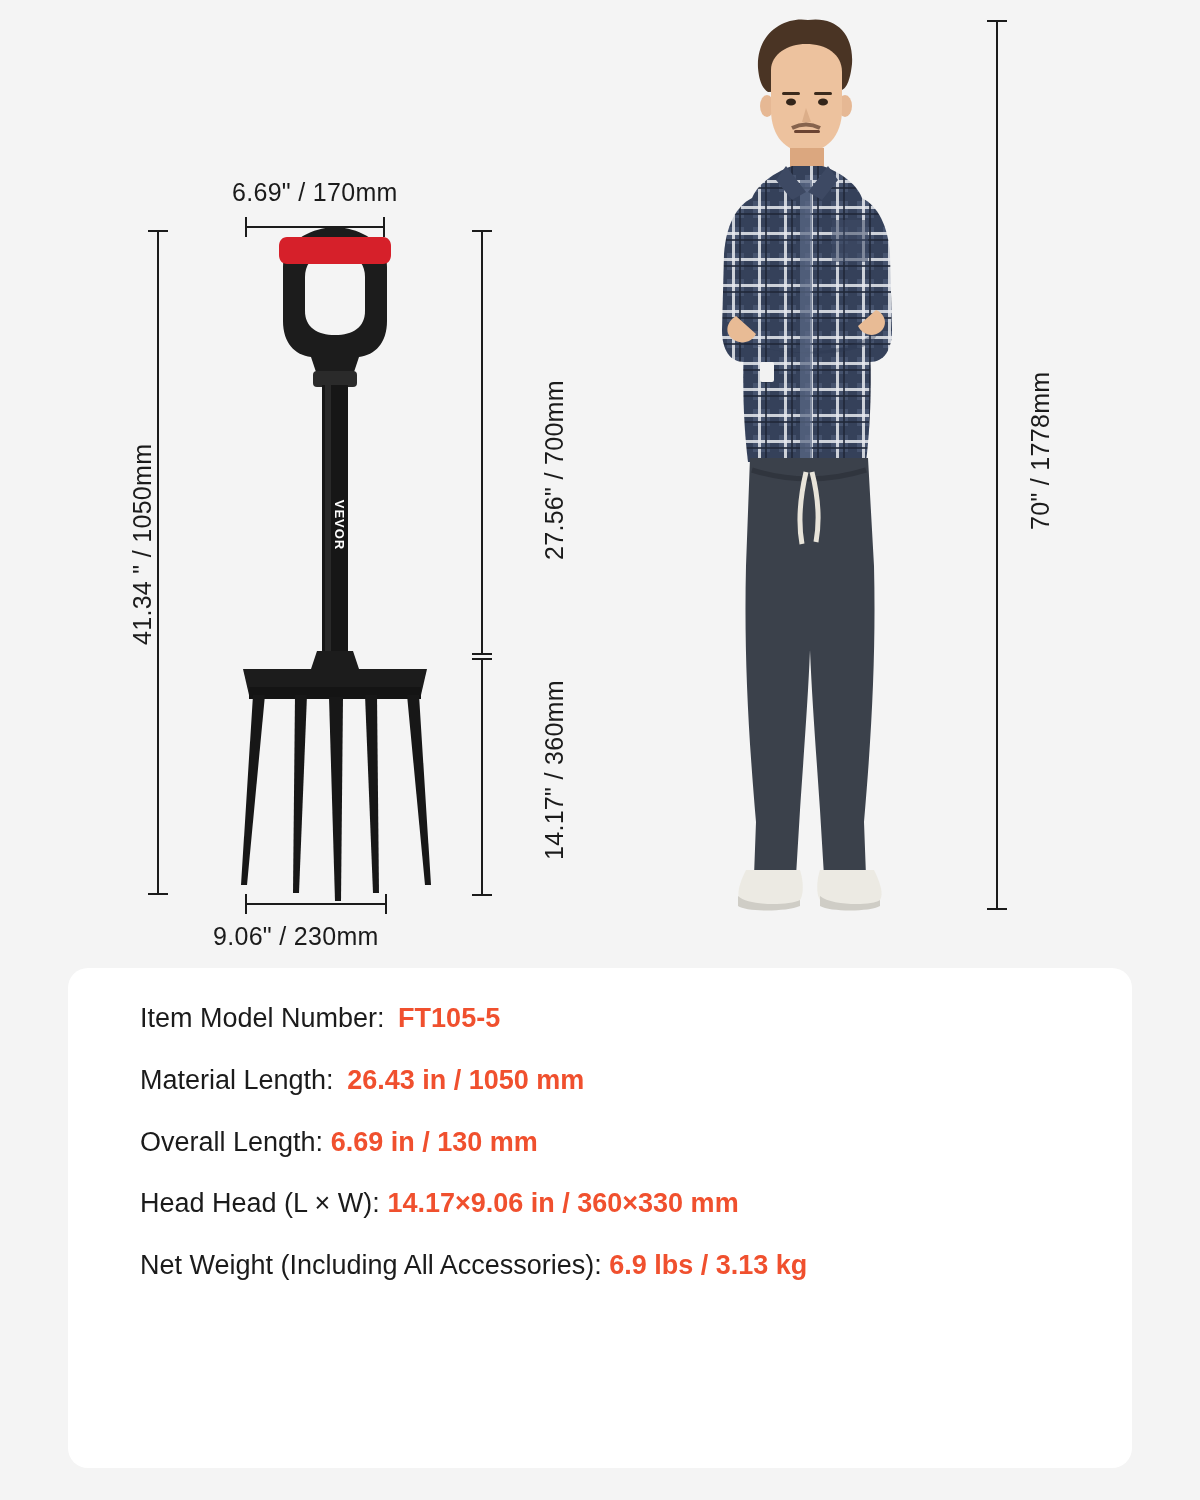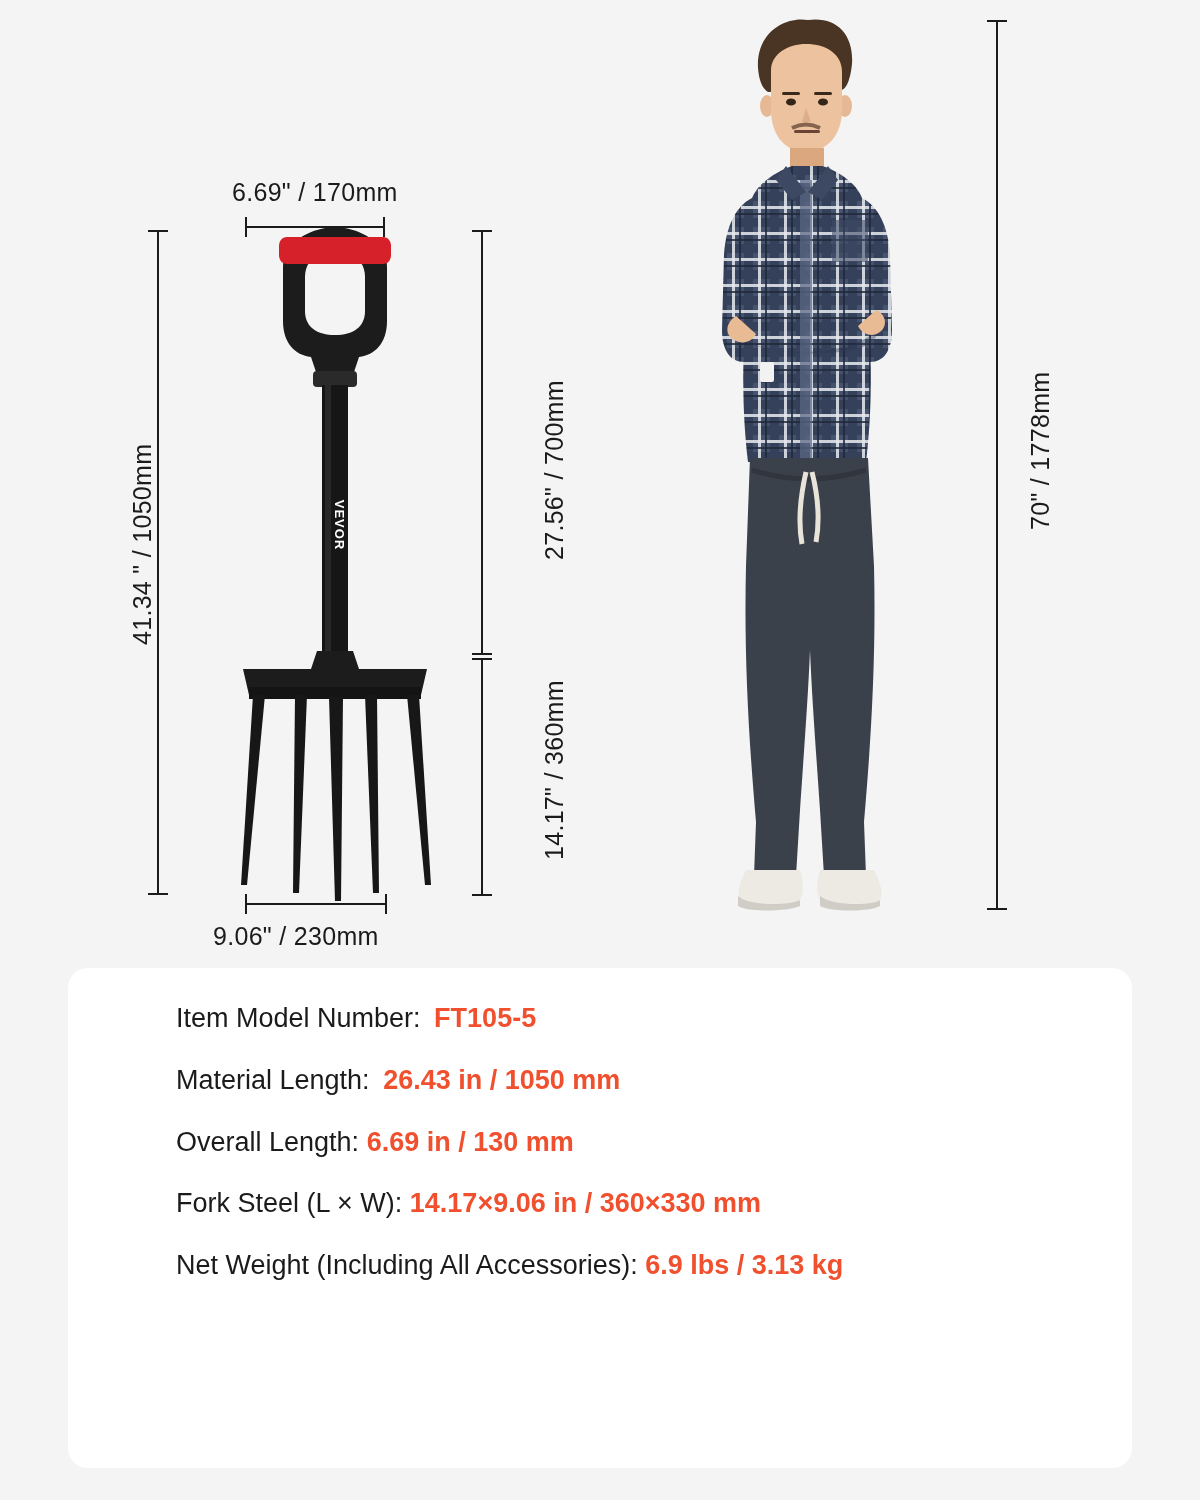--- a/index.html
+++ b/index.html
@@ -97,21 +97,20 @@
     border-radius: 20px;
     box-sizing: border-box;
     padding: 34px 0 0 72px;
   }
   .spec-row {
     font-size: 27px;
     color: #1b1b1b;
     margin-bottom: 28px;
     line-height: 1.25;
     white-space: nowrap;
-    margin-left: 36px;
   }
   .spec-row .value {
     color: #f0502e;
     font-weight: bold;
   }
   .spec-row .value.pad {
     padding-left: 6px;
   }
 </style>
 </head>
@@ -262,21 +261,21 @@
       <span class="value pad">26.43 in / 1050 mm</span>
     </div>
 
     <div class="spec-row">
       <span>Overall Length:</span>
       <span class="value">6.69 in / 130 mm</span>
     </div>
 
 
     <div class="spec-row">
-      <span>Fork Steel (L × W):</span>
+      <span>Head Head (L × W):</span>
       <span class="value">14.17×9.06 in / 360×330 mm</span>
     </div>
 
     <div class="spec-row">
       <span>Net Weight (Including All Accessories):</span>
       <span class="value">6.9 lbs / 3.13 kg</span>
     </div>
 
   </div>
 

